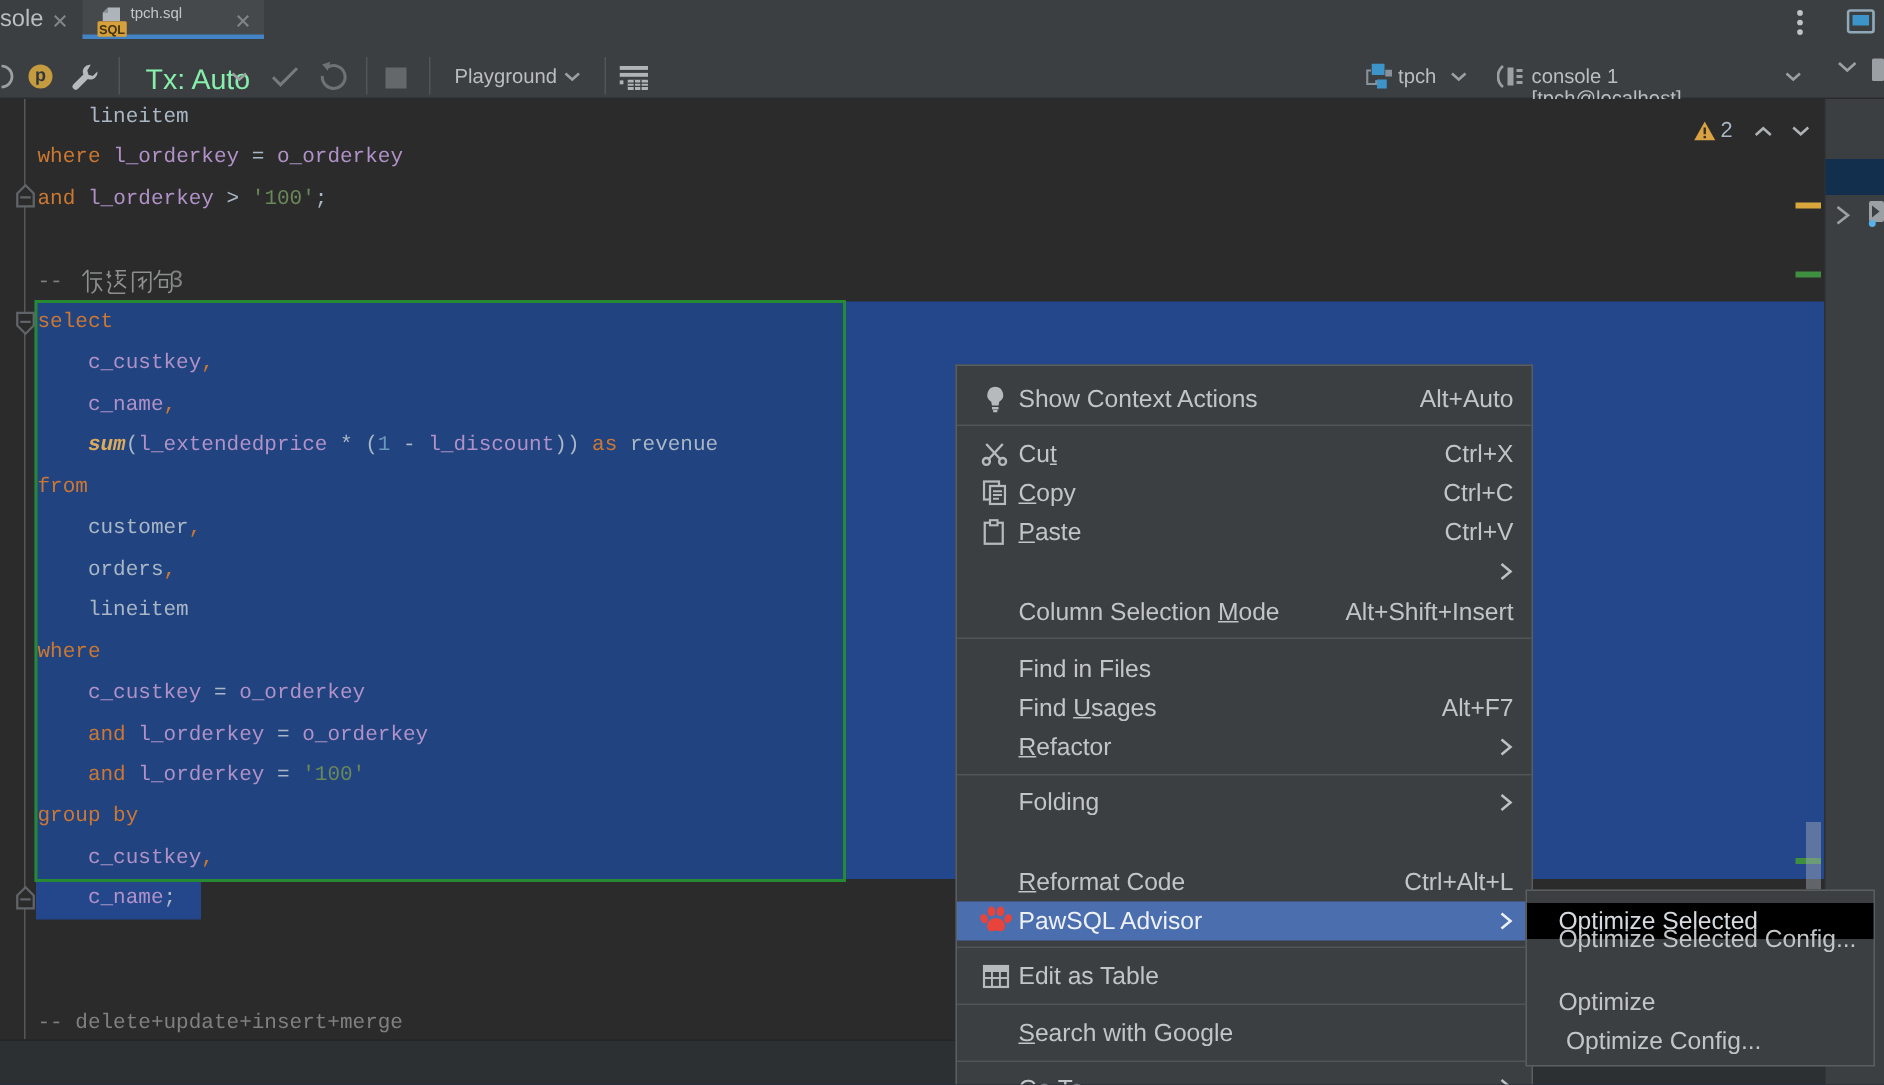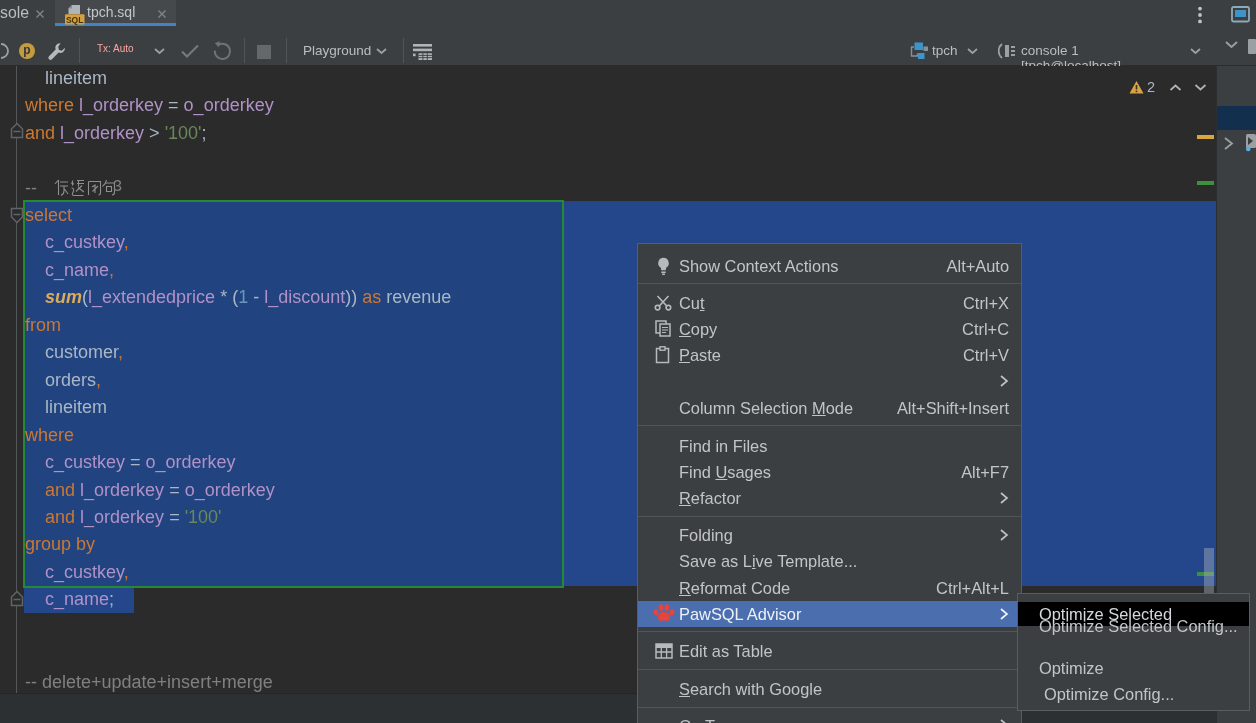--- a/index.html
+++ b/index.html
@@ -1,39 +1,39 @@
 <!DOCTYPE html>
 <html><head><meta charset="utf-8"><style>
 *{margin:0;padding:0;box-sizing:border-box}
 html,body{width:1256px;height:723px;overflow:hidden;background:#2b2b2b}
 #app{position:relative;width:1144px;height:723px;font-family:"Liberation Sans",sans-serif}
 .abs{position:absolute}
 
 .k{color:#cc7832}.i{color:#b092c8}.t{color:#a9b7c6}.s{color:#6a8759}.n{color:#6897bb}.c{color:#808080}.f{color:#dbab5c;font-style:italic;font-weight:bold}
-#code{position:absolute;left:25px;top:-1.3px;font-family:Liberation Sans, sans-serif;font-size:18px;line-height:27.46px;white-space:pre;color:#a9b7c6}
+#code{position:absolute;left:25px;top:-1.3px;font-family:Liberation Mono, monospace;font-size:14px;line-height:27.46px;white-space:pre;color:#a9b7c6}
 .mi{position:absolute;left:0;width:100%;height:26.3px;line-height:26.3px;color:#c2c5c7;font-size:16.4px}
 .mi .lab{position:absolute;left:41px}
 .mi .sc{position:absolute;right:12px}
 .sep{position:absolute;left:0;width:100%;height:1px;background:#515557}
 u{text-decoration:underline}
 </style></head>
 <body>
 <div id="app">
 
 <div class="abs" style="left:0;top:0;width:1256px;height:26px;background:#3c3f41"></div>
 <div class="abs" style="left:55px;top:0;width:121px;height:26px;background:#46494c"></div>
 <div class="abs" style="left:55px;top:23px;width:121px;height:3px;background:#4183c4"></div>
 <div class="abs" style="left:0px;top:4px;color:#bbbec0;font-size:15.8px">sole</div>
 <svg class="abs" style="left:35px;top:9px" width="10" height="10" viewBox="0 0 10 10">
       <path d="M1.5 1.5l7 7M8.5 1.5l-7 7" stroke="#81858a" stroke-width="1.4"></path>
     </svg>
 <svg class="abs" style="left:157px;top:9px" width="10" height="10" viewBox="0 0 10 10">
       <path d="M1.5 1.5l7 7M8.5 1.5l-7 7" stroke="#81858a" stroke-width="1.4"></path>
     </svg>
-<div class="abs" style="left:87px;top:4px;color:#c3c6c8;font-size:14px">tpch.sql</div>
+<div class="abs" style="left:87px;top:4px;color:#c3c6c8;font-size:10px">tpch.sql</div>
 
 <svg class="abs" style="left:64px;top:4px" width="21" height="21" viewBox="0 0 21 21">
   <path d="M8 1h8v9H4.5V4.5z" fill="#aeb5ba"></path>
   <path d="M8 1L4.5 4.5H8z" fill="#878d91"></path>
   <rect x="1" y="10.2" width="19.5" height="10.3" rx="1" fill="#d6a13c"></rect>
   <text x="10.7" y="18.6" font-size="8.5" font-weight="bold" text-anchor="middle" fill="#453410" font-family="Liberation Sans">SQL</text>
 </svg>
 
 <svg class="abs" style="left:1196px;top:6px" width="8" height="18" viewBox="0 0 8 18">
   <circle cx="4" cy="2.6" r="1.9" fill="#c0c3c5"></circle>
@@ -49,21 +49,21 @@
 <svg class="abs" style="left:0;top:42px" width="12" height="18" viewBox="0 0 12 18">
       <path d="M1 2a7 7 0 0 1 0 14" fill="none" stroke="#9ba0a3" stroke-width="1.8"></path>
     </svg>
 <div class="abs" style="left:19px;top:43px;width:16px;height:16px;border-radius:50%;background:#c49b3f"></div>
 <div class="abs" style="left:19px;top:43px;width:16px;height:16px;text-align:center;line-height:15px;color:#33363a;font-weight:bold;font-size:12px">p</div>
 
 <svg class="abs" style="left:46px;top:41px" width="22" height="20" viewBox="0 0 22 20">
   <path d="M14.5 2.2a4.6 4.6 0 0 0-4.9 6.4L3 15.2a2.1 2.1 0 0 0 3 3l6.6-6.6a4.6 4.6 0 0 0 6.3-4.9l-3 3-2.9-.8-.8-2.9z" fill="#b7babc"></path>
 </svg>
 <div class="abs" style="left:79px;top:38px;width:1px;height:25px;background:#515557"></div>
-<div class="abs" style="left:97px;top:43px;color:#fca5a5;font-size:10px">Tx: Auto</div>
+<div class="abs" style="left:97px;top:43px;color:#86efac;font-size:19px">Tx: Auto</div>
 <svg class="abs" style="left:153px;top:46px" width="13" height="10" viewBox="0 0 13 10">
       <path d="M2 3l4.5 4L11 3" fill="none" stroke="#9da0a2" stroke-width="1.7"></path>
     </svg>
 <svg class="abs" style="left:180px;top:43px" width="20" height="16" viewBox="0 0 20 16">
       <path d="M2 8.5l5 5L18 2.5" fill="none" stroke="#767a7e" stroke-width="2.1"></path>
     </svg>
 <svg class="abs" style="left:211px;top:41px" width="22" height="20" viewBox="0 0 22 20">
   <path d="M7.6 3.8A7.6 7.6 0 1 1 3.9 9.6" fill="none" stroke="#6e7276" stroke-width="2"></path>
   <path d="M9.3 0.2L3.8 2l3.7 4.2z" fill="#6e7276"></path>
 </svg>
@@ -227,23 +227,20 @@
         <span class="lab">Find <u>U</u>sages</span>
         <span class="sc">Alt+F7</span>
       </div>
   <div class="mi" style="top:241.1px">
         <span class="lab"><u>R</u>efactor</span>
       </div>
   <div class="sep" style="top:272px"></div>
   <div class="mi" style="top:277.9px">
         <span class="lab">Folding</span>
       </div>
-  <div class="mi" style="top:304.2px">
-        <span class="lab">Save as L<u>i</u>ve Template...</span>
-      </div>
   <div class="mi" style="top:330.5px">
         <span class="lab"><u>R</u>eformat Code</span>
         <span class="sc">Ctrl+Alt+L</span>
       </div>
   <div class="mi" style="top:356.8px;background:#4b6eaf;color:#eef1f4">
         <span class="lab">PawSQL Advisor</span>
       </div>
   <div class="sep" style="top:387px"></div>
   <div class="mi" style="top:394.1px">
         <span class="lab">Edit as Table</span>

